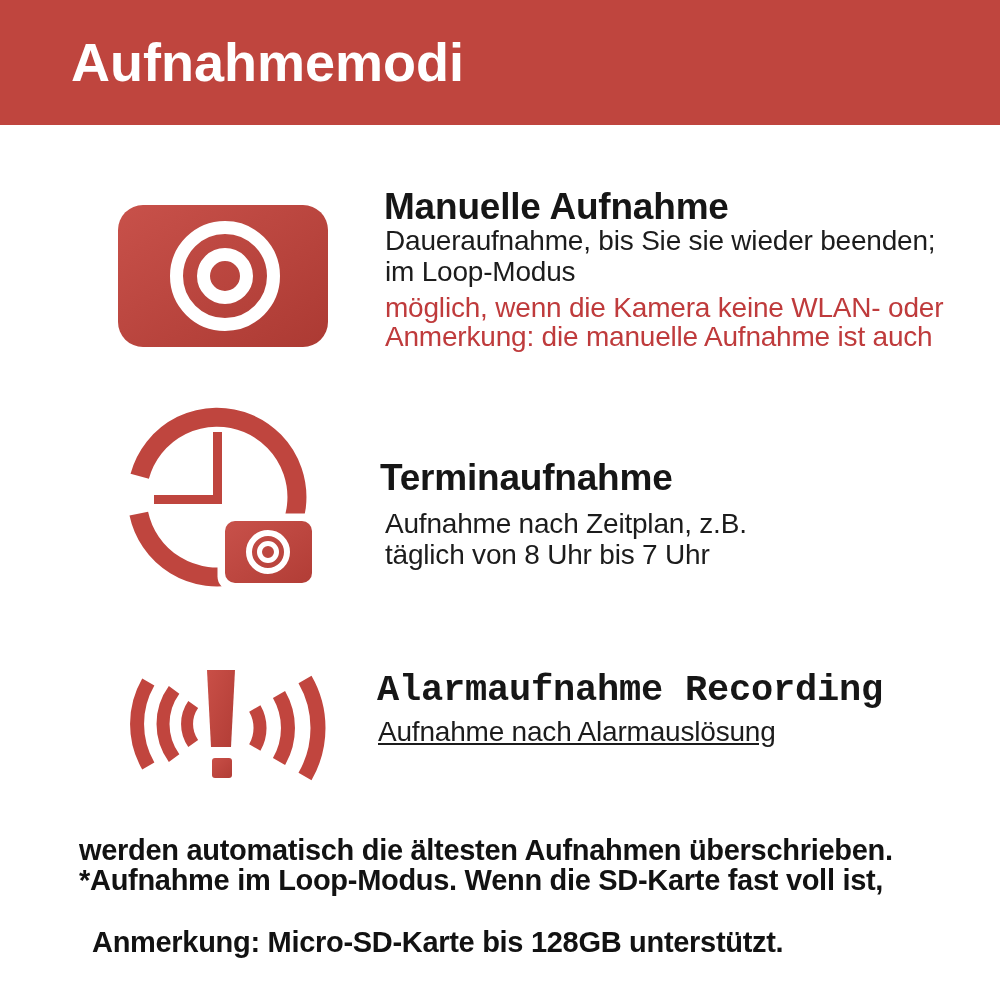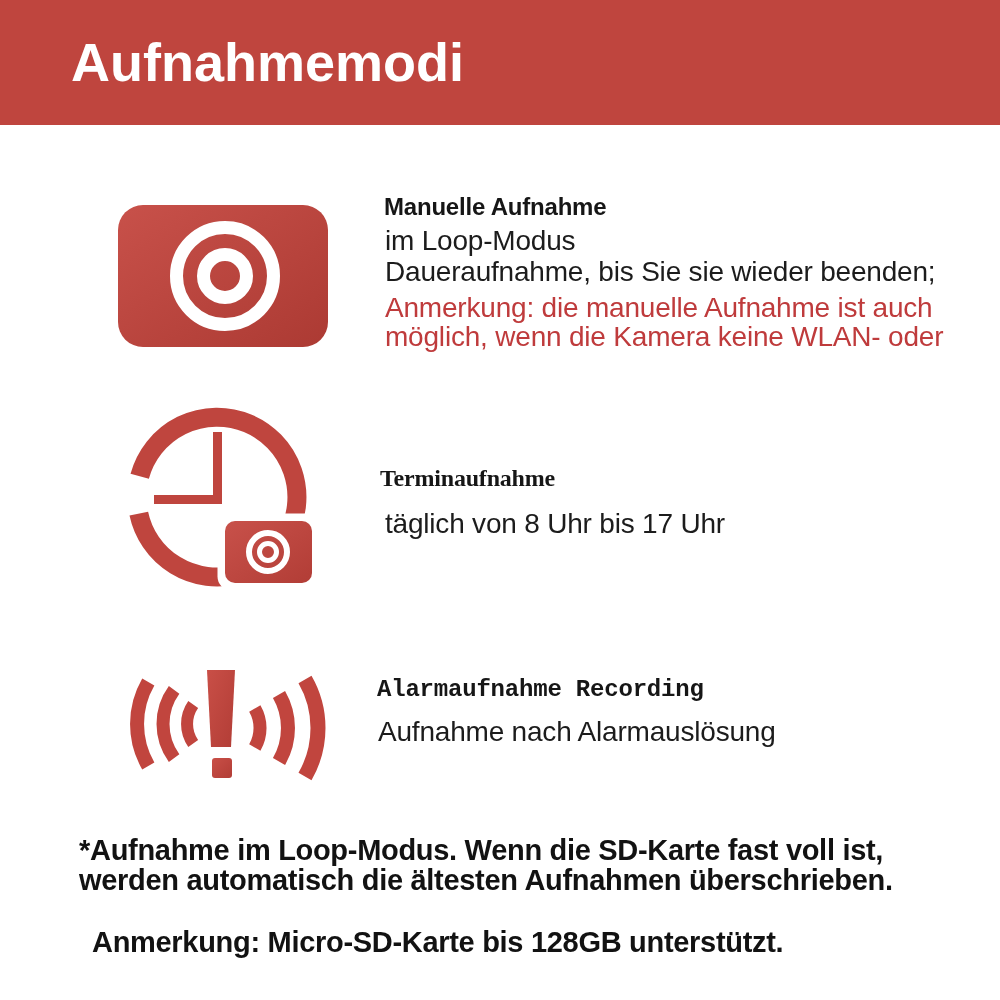--- a/index.html
+++ b/index.html
@@ -13,21 +13,21 @@
 
   .banner { position:absolute; left:0; top:0; width:1000px; height:125px; background:#bf453e;padding-left:19px; }
   .banner h1 {
     position:absolute; left:71px; top:0; line-height:125px;
     font-size:54px; font-weight:bold; color:#ffffff; white-space:nowrap;
   }
 
   .icon { position:absolute; }
 
   .sec-title {
-    position:absolute; font-size:24px; font-weight:bold; color:#161616;
+    position:absolute; font-size:37px; font-weight:bold; color:#161616;
     line-height:38px; white-space:nowrap; letter-spacing:-0.2px;
   }
   .desc {
     position:absolute; font-size:28px; color:#1c1c1c; line-height:31px;
     white-space:nowrap; letter-spacing:-0.2px;
   }
   .note {
     position:absolute; font-size:28px; color:#bf3b3c; line-height:29px;
     white-space:nowrap; letter-spacing:-0.2px;
   }
@@ -54,26 +54,26 @@
             <stop offset="100%" stop-color="#ac3a33"></stop>
           </linearGradient>
         </defs>
         <rect width="210" height="142" rx="25" fill="url(#grad1)"></rect>
         <circle cx="107" cy="71" r="48.5" fill="none" stroke="#ffffff" stroke-width="13"></circle>
         <circle cx="107" cy="71" r="21.5" fill="none" stroke="#ffffff" stroke-width="13"></circle>
       </svg>
     </div>
     <h2 class="sec-title" style="left:384px; top:188px;">Manuelle Aufnahme</h2>
     <div class="desc" style="left:385px; top:225px;">
+      <div>Daueraufnahme, bis Sie sie wieder beenden;</div>
       <div>im Loop-Modus</div>
-      <div>Daueraufnahme, bis Sie sie wieder beenden;</div>
     </div>
     <div class="note" style="left:385px; top:293px;">
+      <div>möglich, wenn die Kamera keine WLAN- oder</div>
       <div>Anmerkung: die manuelle Aufnahme ist auch</div>
-      <div>möglich, wenn die Kamera keine WLAN- oder</div>
     </div>
   </section>
 
   <section>
     <div class="icon" style="left:118px; top:403px;">
       <svg width="200" height="192" viewBox="0 0 200 192" aria-hidden="true">
         <defs>
           <linearGradient id="grad2" x1="0%" y1="0%" x2="100%" y2="100%">
             <stop offset="0%" stop-color="#c8514a"></stop>
             <stop offset="100%" stop-color="#b23d36"></stop>
@@ -84,23 +84,24 @@
         <path d="M 119.7 171.3 A 80 80 0 0 1 20.8 110.6" fill="none" stroke="#bf453e" stroke-width="19"></path>
 
         <path d="M 99.5 29 L 99.5 96.5 L 36 96.5" fill="none" stroke="#bf453e" stroke-width="9"></path>
 
         <rect x="99.5" y="110.5" width="102" height="77" rx="14" fill="#ffffff"></rect>
         <rect x="107" y="118" width="87" height="62" rx="10" fill="url(#grad2)"></rect>
         <circle cx="150" cy="149" r="19" fill="none" stroke="#ffffff" stroke-width="6"></circle>
         <circle cx="150" cy="149" r="8.5" fill="none" stroke="#ffffff" stroke-width="5"></circle>
       </svg>
     </div>
-    <h2 class="sec-title" style="left:380px; top:459px;font-family:Liberation Serif, serif;">Terminaufnahme</h2>
+    <h2 class="sec-title" style="left:380px; top:459px;">Terminaufnahme</h2>
     <div class="desc" style="left:385px; top:508px;">
-      <div>täglich von 8 Uhr bis 17 Uhr</div>
+      <div>Aufnahme nach Zeitplan, z.B.</div>
+      <div>täglich von 8 Uhr bis 7 Uhr</div>
     </div>
   </section>
 
   <section>
     <div class="icon" style="left:118px; top:660px;">
       <svg width="212" height="135" viewBox="0 0 212 135" aria-hidden="true">
         <defs>
           <linearGradient id="grad3" x1="0%" y1="0%" x2="100%" y2="100%">
             <stop offset="0%" stop-color="#c94f47"></stop>
             <stop offset="100%" stop-color="#b23d36"></stop>
@@ -115,26 +116,26 @@
           <path d="M 187 19.5 A 97 97 0 0 1 187 116.5" stroke-width="15"></path>
           <path d="M 161 34.5 A 67 67 0 0 1 161 101.5" stroke-width="14"></path>
           <path d="M 136.8 48.5 A 39 39 0 0 1 136.8 87.5" stroke-width="13"></path>
         </g>
 
         <polygon points="89,10 117,10 113,87 93,87" fill="url(#grad3)"></polygon>
         <rect x="94" y="98" width="20" height="20" rx="3" fill="url(#grad3)"></rect>
       </svg>
     </div>
     <h2 class="sec-title" style="left:377px; top:671px;font-family:Liberation Mono, monospace;">Alarmaufnahme Recording</h2>
-    <div class="desc" style="left:378px; top:716px;">
+    <div class="desc" style="left:378px; top:716px;text-decoration:underline;">
       <div>Aufnahme nach Alarmauslösung</div>
     </div>
   </section>
 
   <footer>
     <div class="footer-bold" style="left:79px; top:835px;">
+      <div>werden automatisch die ältesten Aufnahmen überschrieben.</div>
       <div>*Aufnahme im Loop-Modus. Wenn die SD-Karte fast voll ist,</div>
-      <div>werden automatisch die ältesten Aufnahmen überschrieben.</div>
     </div>
     <div class="footer-bold" style="left:92px; top:910px;margin-top:17px;">Anmerkung: Micro-SD-Karte bis 128GB unterstützt.</div>
   </footer>
 
 </div>
 
 </body></html>

